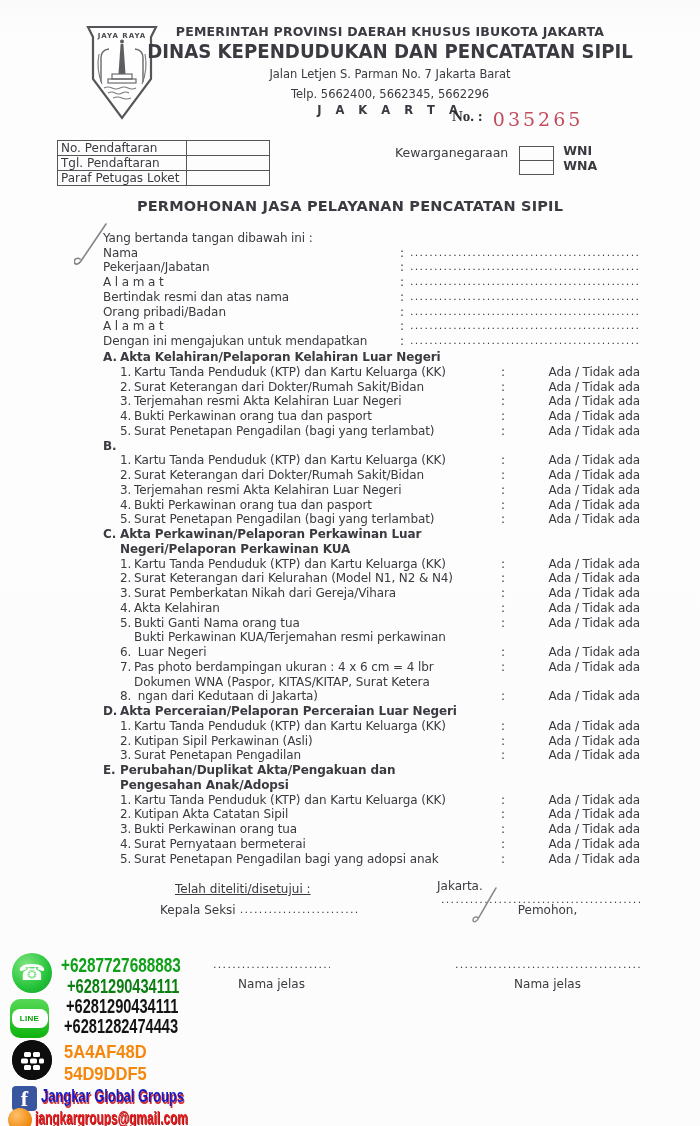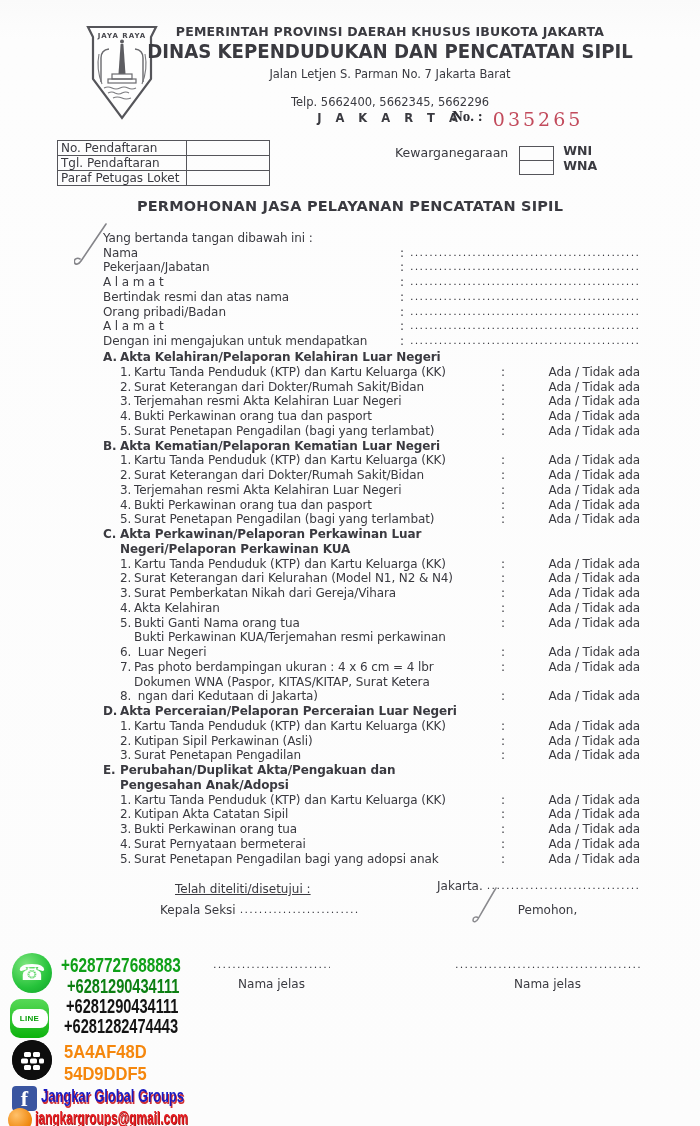--- a/index.html
+++ b/index.html
@@ -6,21 +6,21 @@
   .page{
     position:relative;width:700px;height:1126px;overflow:hidden;
     background:linear-gradient(180deg,#fafafa 0px,#fdfdfd 40px,#fcfcfc 100%);
     font-family:"DejaVu Sans","Liberation Sans",sans-serif;color:#3a3a40;
   }
   
   .hdr{position:absolute;left:80px;right:0;top:24px;text-align:center;}
   .hdr-l1{font-size:12.5px;font-weight:bold;letter-spacing:.2px;}
   .hdr-l2{font-size:19.5px;font-weight:bold;margin-top:1px;transform:scaleX(.93);transform-origin:50% 50%;white-space:nowrap;}
   .hdr-l3{font-size:11.5px;margin-top:4px;}
-  .hdr-l4{font-size:11.5px;margin-top:14px;}
+  .hdr-l4{font-size:11.5px;margin-top:6px;}
   .hdr-l5{font-size:11.5px;margin-top:2px;letter-spacing:5px;font-weight:bold;}
   .logo{position:absolute;left:84px;top:24px;width:76px;height:98px;}
   .stamp{position:absolute;left:452px;top:108px;display:flex;align-items:flex-start;}
   .stamp-label{font-family:"Liberation Serif",serif;font-weight:bold;font-size:15px;color:#2d2d33;}
   .stamp-value{font-family:"DejaVu Serif",serif;font-size:19px;color:#c24b5c;letter-spacing:3px;margin-left:10px;}
   
   .regtable{position:absolute;left:57px;top:140px;border-collapse:collapse;font-size:12px;color:#3a3a40;}
   .regtable td{border:1px solid #55555a;height:14px;padding:0 3px;}
   .regtable .c1{width:122px;margin-top:24px;}
   .regtable .c2{width:76px;}
@@ -45,21 +45,21 @@
   .sec-letter{flex:none;width:17px;}
   .sec-title{white-space:pre-wrap;}
   .item{display:flex;align-items:flex-end;}
   .i-no{flex:none;width:14px;margin-left:17px;}
   .i-text{flex:none;width:364px;white-space:pre-wrap;}
   .i-colon{flex:none;width:10px;text-align:center;}
   .i-status{flex:1;text-align:right;}
   
   .approval{position:absolute;left:103px;top:877px;width:537px;height:130px;font-size:12px;}
   .ap-t1{position:absolute;left:72px;top:5px;text-decoration:underline;}
-  .ap-jak{position:absolute;left:334px;top:2px;width:203px;display:flex;}
+  .ap-jak{position:absolute;left:334px;top:2px;width:203px;display:flex;flex-direction:column;}
   .ap-t2{position:absolute;left:57px;top:26px;width:200px;display:flex;}
   .ap-pem{position:absolute;left:352px;top:26px;width:185px;text-align:center;}
   .sigdots{overflow:hidden;white-space:nowrap;letter-spacing:1.3px;font-size:11px;}
   .ap-sigL{position:absolute;left:110px;top:81px;width:117px;}
   .ap-sigR{position:absolute;left:352px;top:81px;width:185px;}
   .ap-nameL{position:absolute;left:110px;top:100px;width:117px;text-align:center;}
   .ap-nameR{position:absolute;left:352px;top:100px;width:185px;text-align:center;}
   .ap-t2 .dots{margin-left:4px;max-width:120px;}
   .ap-jak .dots{margin-left:4px;}
   
@@ -225,21 +225,20 @@
         <div class="item">
           <span class="i-no">5.</span>
           <span class="i-text">Surat Penetapan Pengadilan (bagi yang terlambat)</span>
           <span class="i-colon">:</span>
           <span class="i-status">Ada / Tidak ada</span>
         </div>
       </div>
       <div class="sec">
         <div class="sec-head">
           <span class="sec-letter">B.</span>
-          <span class="sec-title">Akta Kematian/Pelaporan Kematian Luar Negeri</span>
         </div>
         <div class="item">
           <span class="i-no">1.</span>
           <span class="i-text">Kartu Tanda Penduduk (KTP) dan Kartu Keluarga (KK)</span>
           <span class="i-colon">:</span>
           <span class="i-status">Ada / Tidak ada</span>
         </div>
         <div class="item">
           <span class="i-no">2.</span>
           <span class="i-text">Surat Keterangan dari Dokter/Rumah Sakit/Bidan</span>

